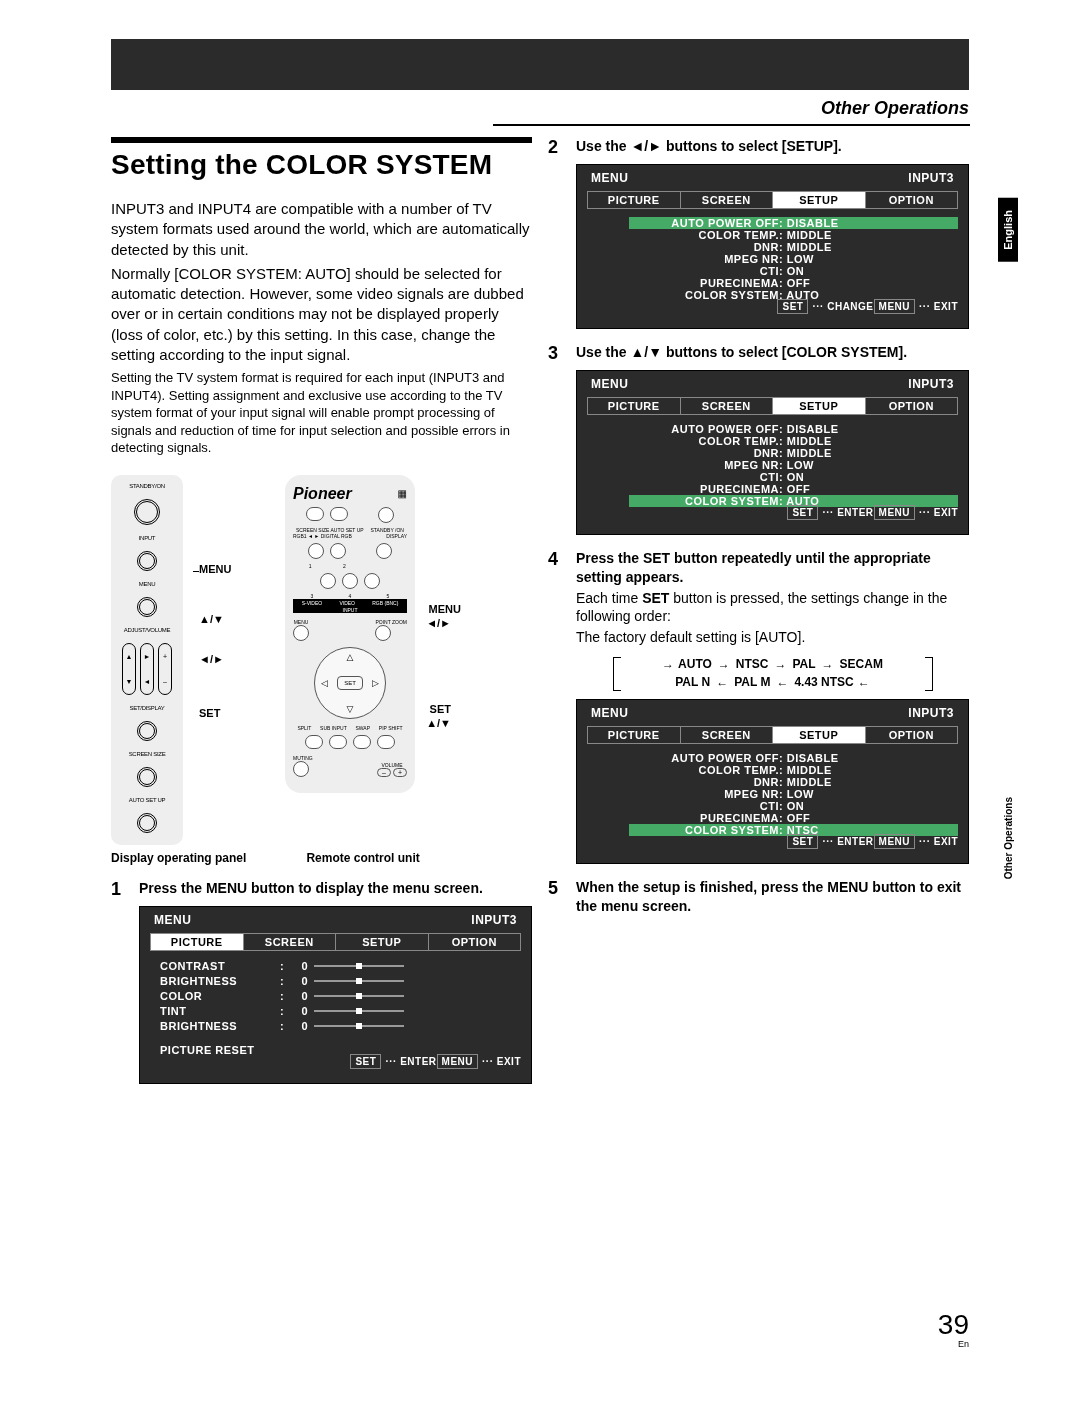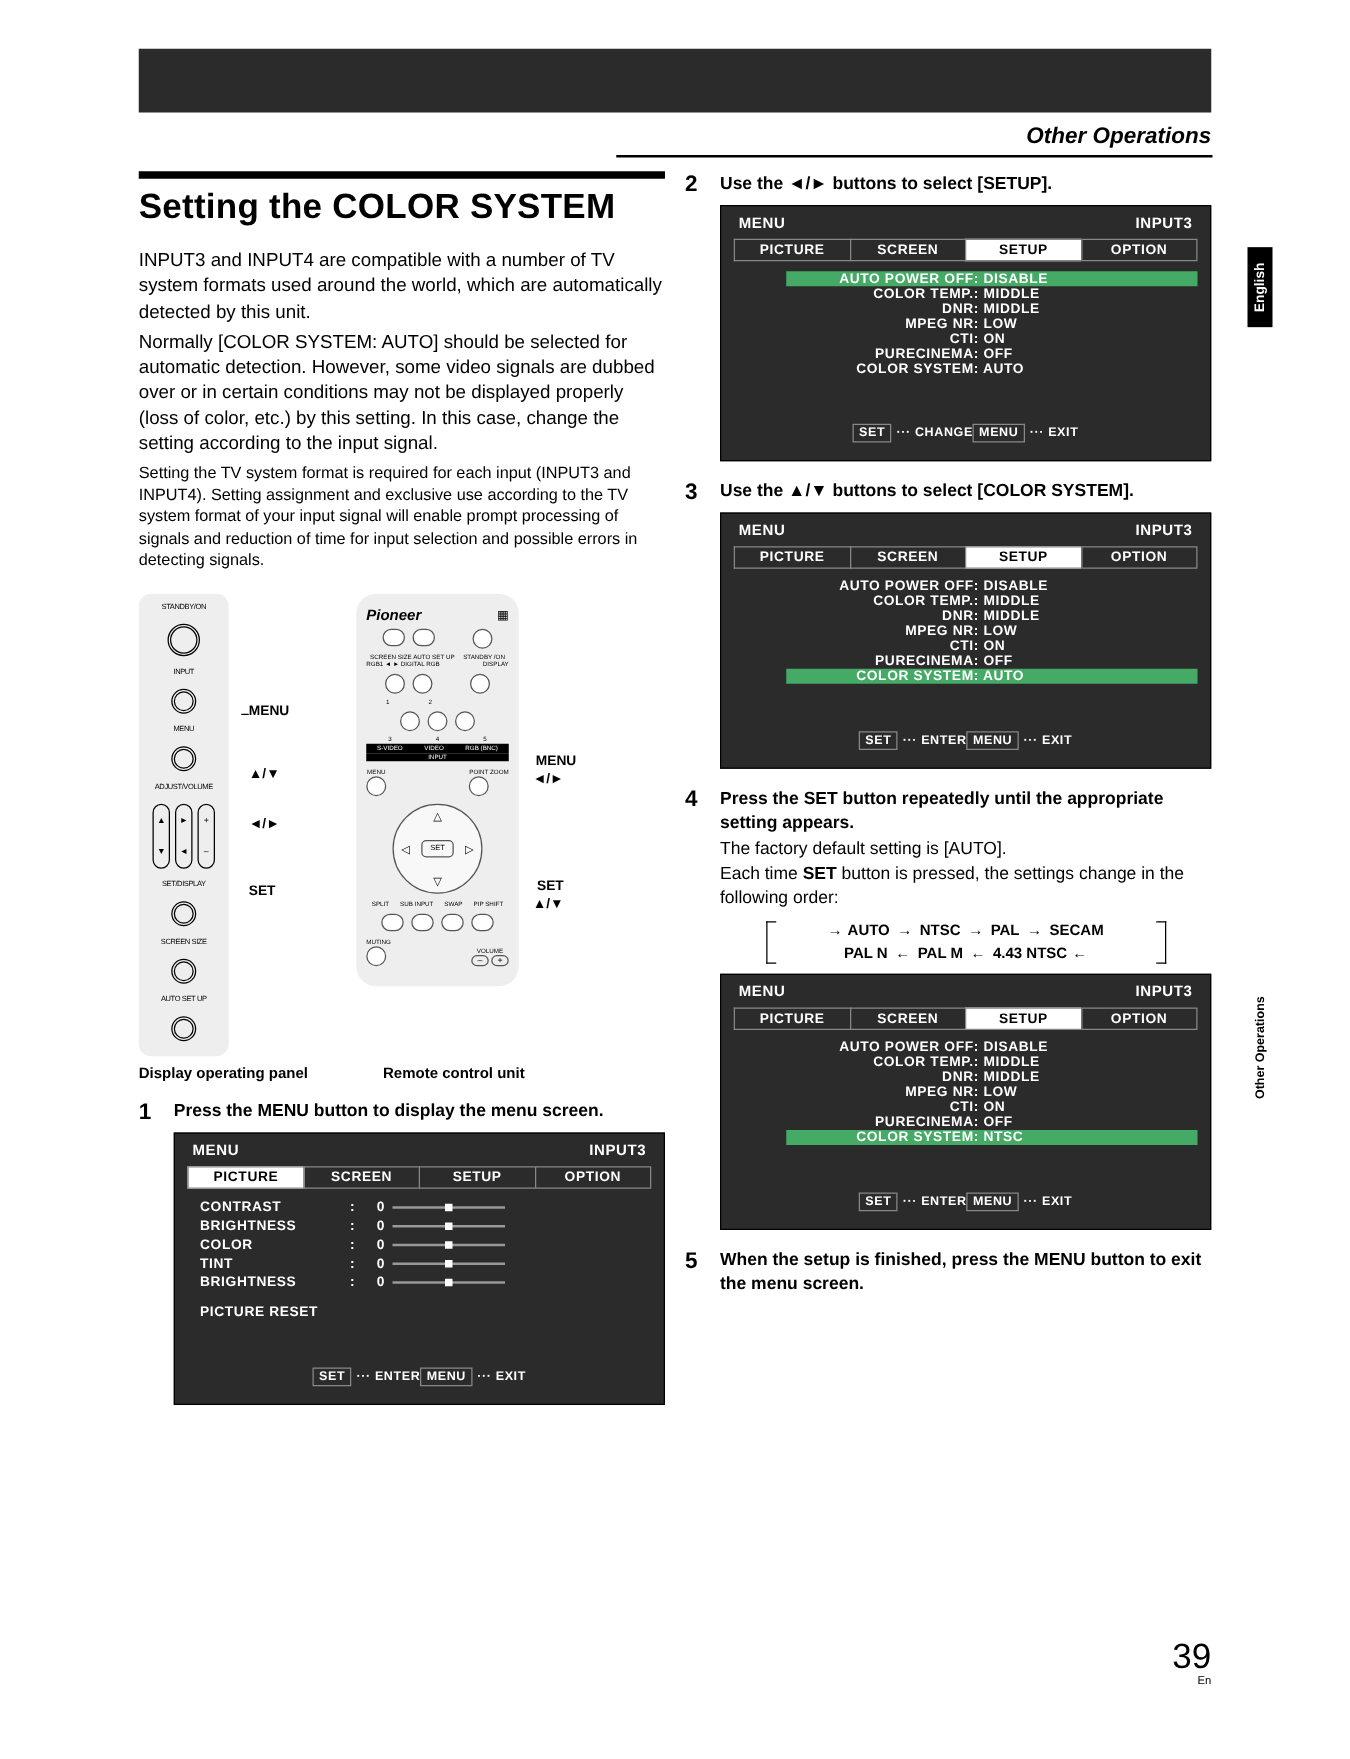--- a/index.html
+++ b/index.html
@@ -35,42 +35,42 @@
   .osd-label { width: 150px; text-align: right; }
   .osd-val { }
   .osd-picitems { padding-left: 10px; }
   .osd-prow { display: flex; align-items: center; height: 15px; }
   .osd-pl { width: 120px; }
   .osd-pc { width: 10px; }
   .osd-pn { width: 24px; text-align: right; padding-right: 6px; }
   .slider { position: relative; width: 90px; height: 6px; }
   .slider::before { content: ""; position: absolute; left: 0; top: 2px; width: 100%; height: 2px; background: #999; }
   .slider-marker { position: absolute; top: 0; width: 6px; height: 6px; background: #fff; left: 50%; margin-left: -3px; }
-  .osd-footer { display: flex; justify-content: center; font-size: 10px; margin-top: 40px; }
+  .osd-footer { display: flex; justify-content: flex-end; font-size: 10px; }
   .osd-footer span { border: 1px solid #888; padding: 1px 4px; margin-right: 4px; font-weight: bold; }
   .osd-footer b { font-weight: bold; }
 
   
   .side-tab { position: absolute; background: #000; color: #fff; writing-mode: vertical-rl; transform: rotate(180deg); font-size: 11px; font-weight: bold; padding: 12px 4px; text-align: center; }
   .side-tab.eng { right: 62px; top: 198px; }
   .side-tab.ops { right: 62px; top: 785px; background: #fff; color: #000; font-size: 10px; }
 
   .page-num { position: absolute; right: 111px; bottom: 58px; text-align: right; }
   .page-num .n { font-size: 28px; font-weight: 400; display: block; }
   .page-num .lang { font-size: 9px; display: block; margin-top: -2px; }
 
   
   .fig-wrap { display: flex; gap: 16px; margin-top: 18px; margin-bottom: 6px; }
   .device-panel { width: 72px; background: #eee; border-radius: 10px; padding: 8px 4px 12px; display: flex; flex-direction: column; align-items: center; gap: 10px; position: relative; }
   .knob { width: 26px; height: 26px; border-radius: 50%; border: 3px double #000; }
   .knob.small { width: 20px; height: 20px; }
   .plabel { font-size: 6px; text-align: center; letter-spacing: -0.3px; }
   .rocker { width: 14px; height: 52px; border: 1px solid #000; border-radius: 7px; display: flex; flex-direction: column; justify-content: space-around; align-items: center; font-size: 7px; }
   .remote { width: 130px; background: #eee; border-radius: 16px; padding: 10px 8px 16px; position: relative; }
-  .remote .brand { font-size: 12px; font-style: italic; font-weight: bold; text-align: right; }
+  .remote .brand { font-size: 16px; font-style: italic; font-weight: bold; text-align: right; }
   .rm-row { display: flex; gap: 6px; margin: 4px 0; justify-content: center; }
   .rm-btn { width: 18px; height: 14px; border-radius: 7px; border: 1px solid #555; background: #fff; }
   .rm-btn.round { width: 16px; height: 16px; border-radius: 50%; }
   .rm-rowlbl { font-size: 5px; text-align: center; }
   .dpad { width: 72px; height: 72px; border-radius: 50%; border: 1px solid #555; margin: 6px auto; position: relative; background: #f8f8f8; }
   .dpad .center { position: absolute; left: 50%; top: 50%; width: 26px; height: 14px; margin-left: -13px; margin-top: -7px; border: 1px solid #555; border-radius: 4px; font-size: 6px; text-align: center; line-height: 12px; }
   .dpad .arr { position: absolute; font-size: 9px; }
   .dpad .up { left: 50%; top: 4px; transform: translateX(-50%); }
   .dpad .down { left: 50%; bottom: 4px; transform: translateX(-50%); }
   .dpad .left { left: 6px; top: 50%; transform: translateY(-50%); }
@@ -416,22 +416,22 @@
                 </div>
               <div class="osd-footer">
                 <div><span>SET</span><b>··· ENTER</b></div>
                 <div><span>MENU</span><b>··· EXIT</b></div>
               </div>
             </div>
           </div>
         </li>
         <li>
           <p class="step-head">Press the SET button repeatedly until the appropriate setting appears.</p>
+          <p class="step-sub"><span>Each time </span><b>SET</b><span> button is pressed, the settings change in the following order:</span></p>
           <p class="step-sub">The factory default setting is [AUTO].</p>
-          <p class="step-sub"><span>Each time </span><b>SET</b><span> button is pressed, the settings change in the following order:</span></p>
 
           <div class="cycle">
             <div class="cycle-outer">
               <div class="loopL"></div>
               <div class="cycle-inner">
                 <div class="cycle-row">
                   <span style="font-size:12px;">→</span>
                   <span>AUTO</span>
                     <span class="arrR"></span>
                   <span>NTSC</span>

